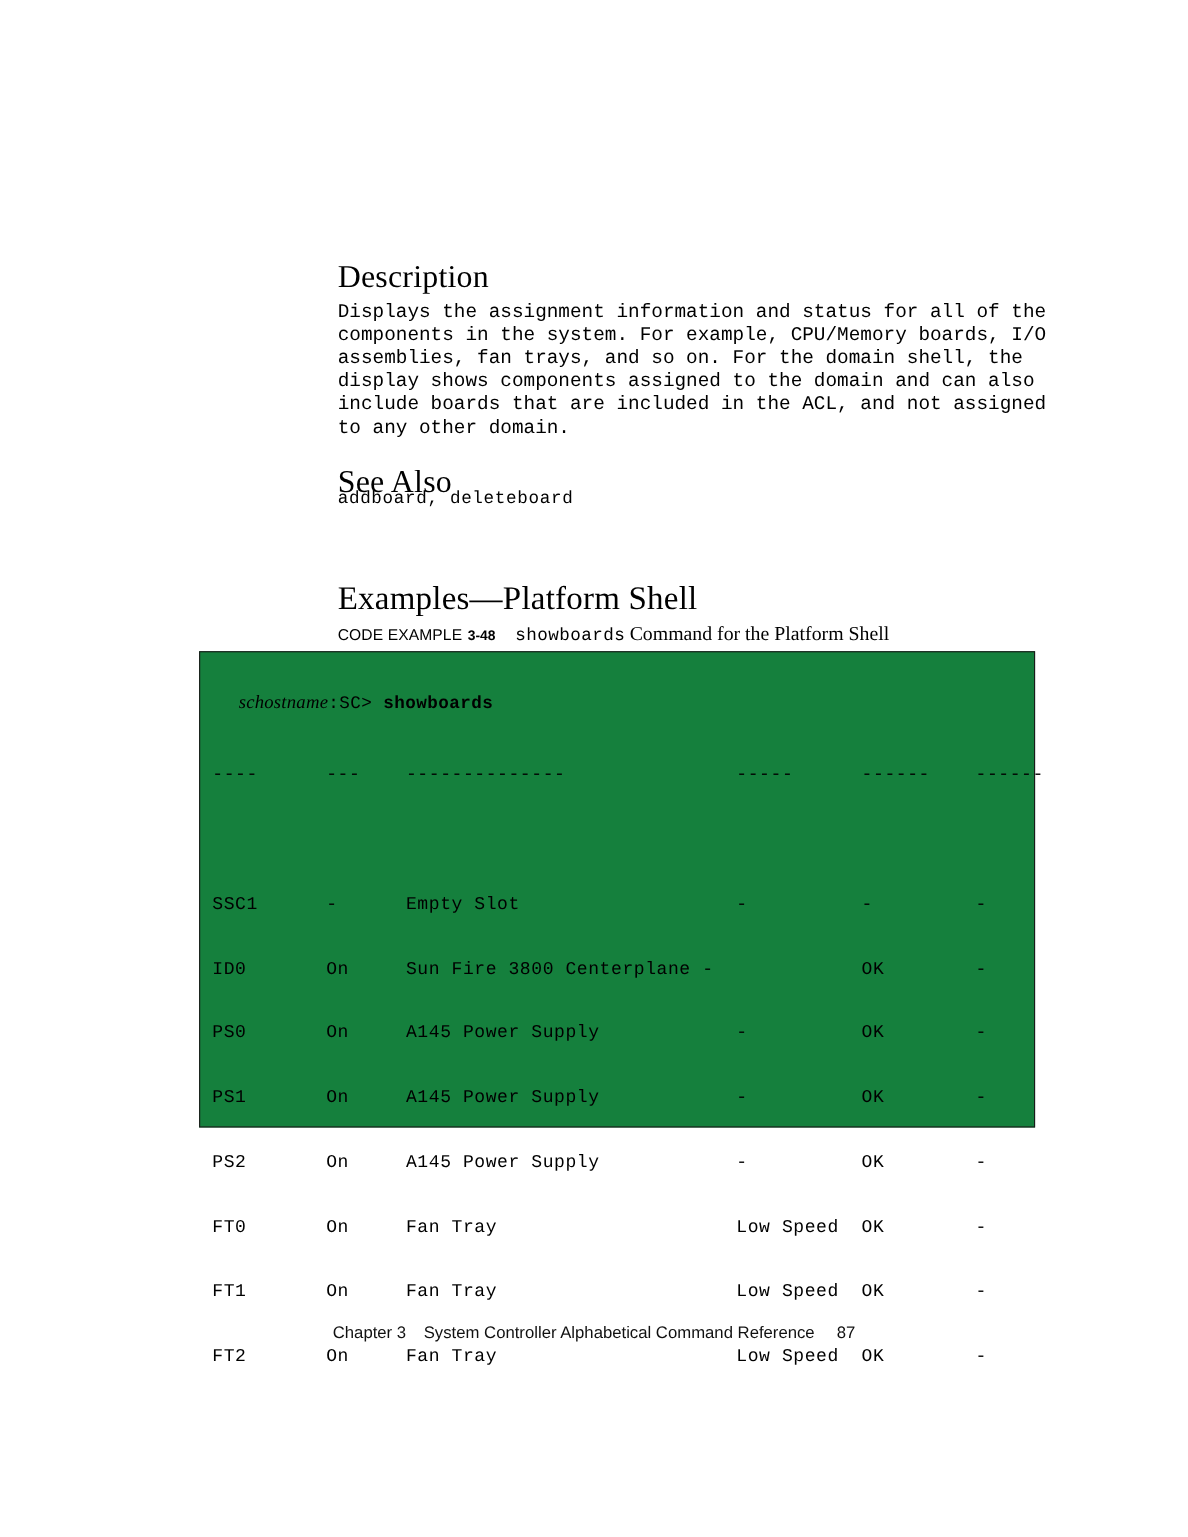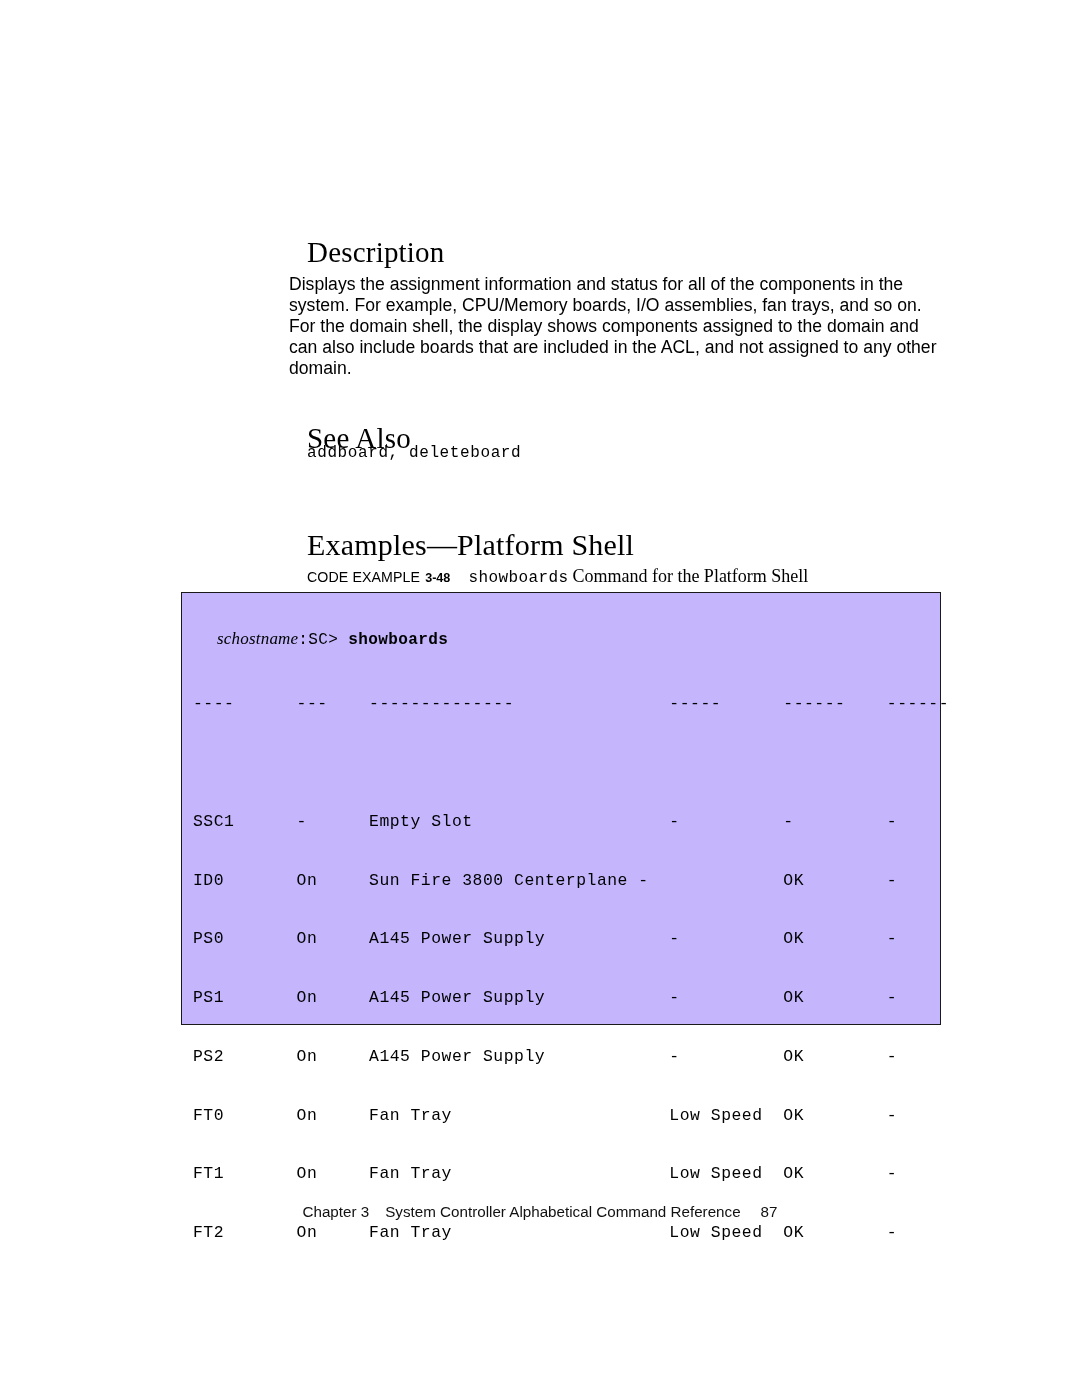--- a/index.html
+++ b/index.html
@@ -34,23 +34,23 @@
     color: #000;
     white-space: nowrap;
   }
   #heading-description { top: 212px; }
   #heading-see-also   { top: 398px; }
   #heading-examples   { top: 503px; font-size: 30px; }
 
   
   .body-par {
     position: absolute;
-    left: 289px;
+    left: 307px;
     width: 650px;
-    font-family: Liberation Sans, sans-serif;
+    font-family: Liberation Mono, monospace;
     font-size: 17.6px;
     line-height: 21.2px;
     color: #000;
     text-align: left;
   }
   #desc-paragraph { top: 256px; }
 
   
   .mono-line {
     position: absolute;
@@ -94,21 +94,21 @@
   }
 
   
   #code-box {
     position: absolute;
     left: 181px;
     top: 592px;
     width: 760px;
     height: 433px;
     border: 1.6px solid #1a1a1a;
-    background: #c4b5fd;
+    background: #15803d;
     box-sizing: border-box;
   }
 
   #code-prompt {
     position: absolute;
     left: 11px;
     top: 18px;
     white-space: pre;
     font-size: 16px;
   }

